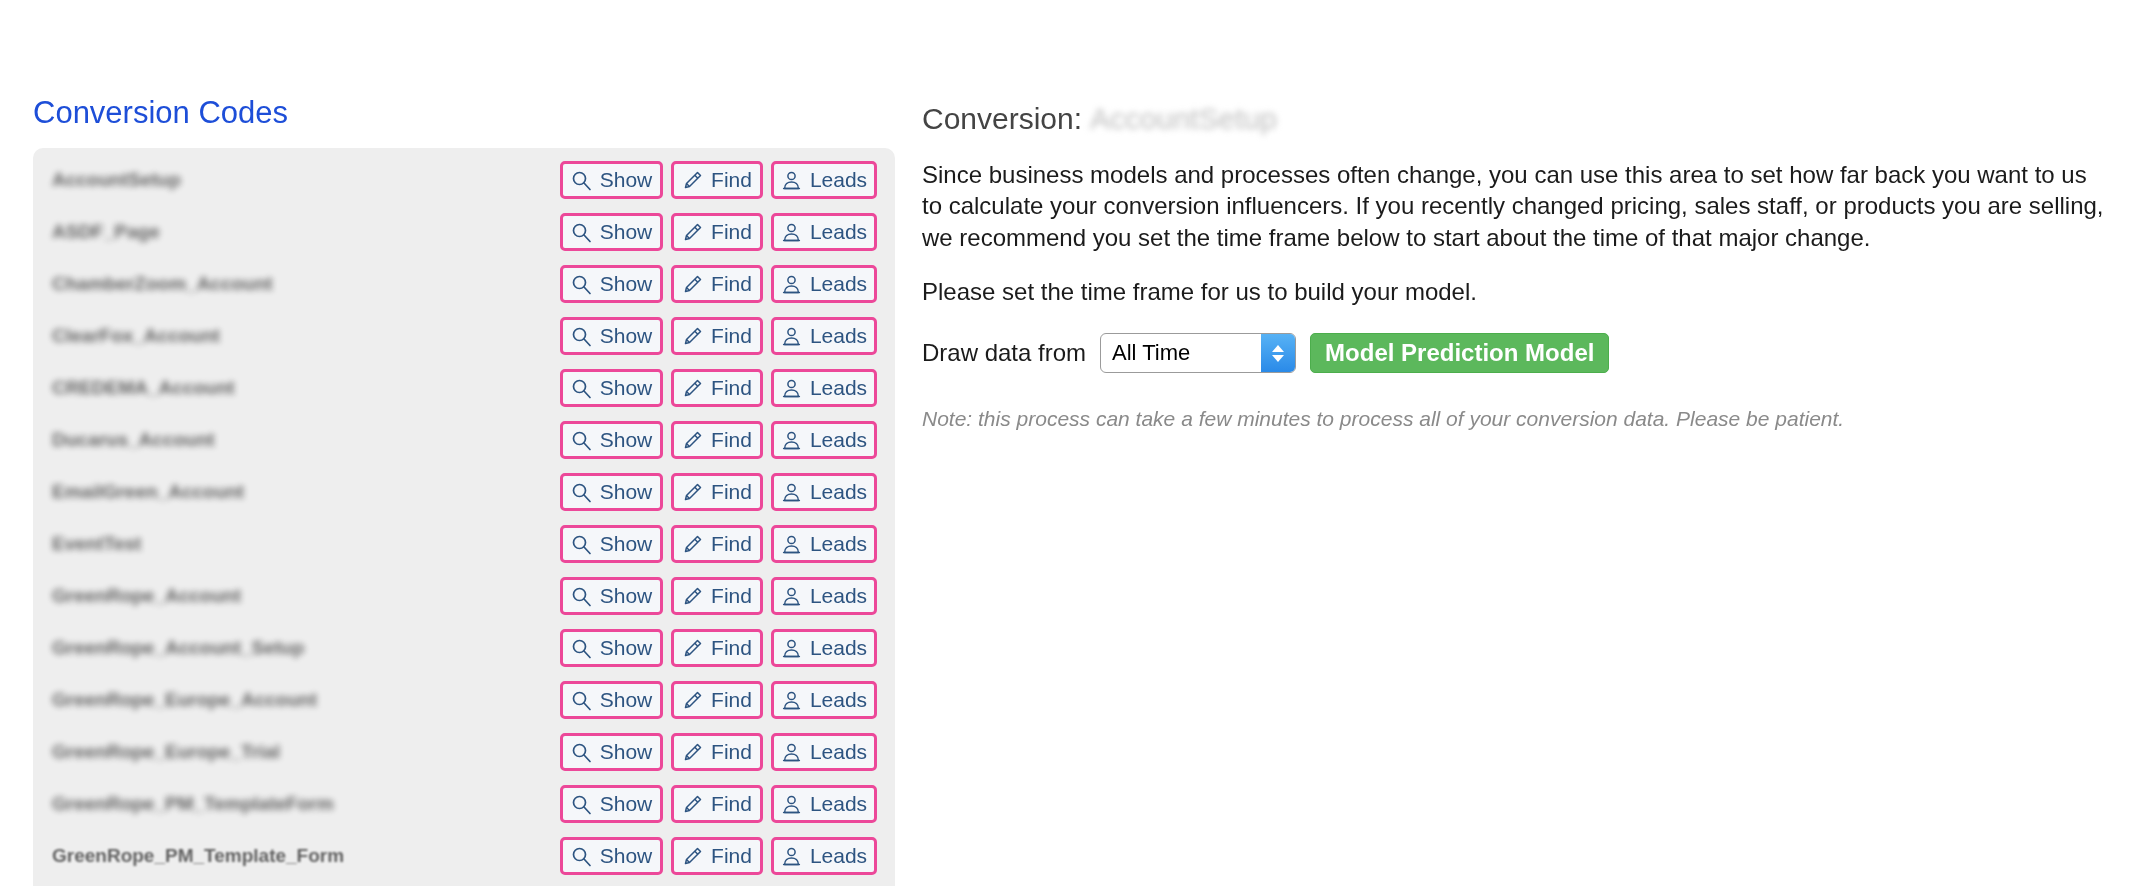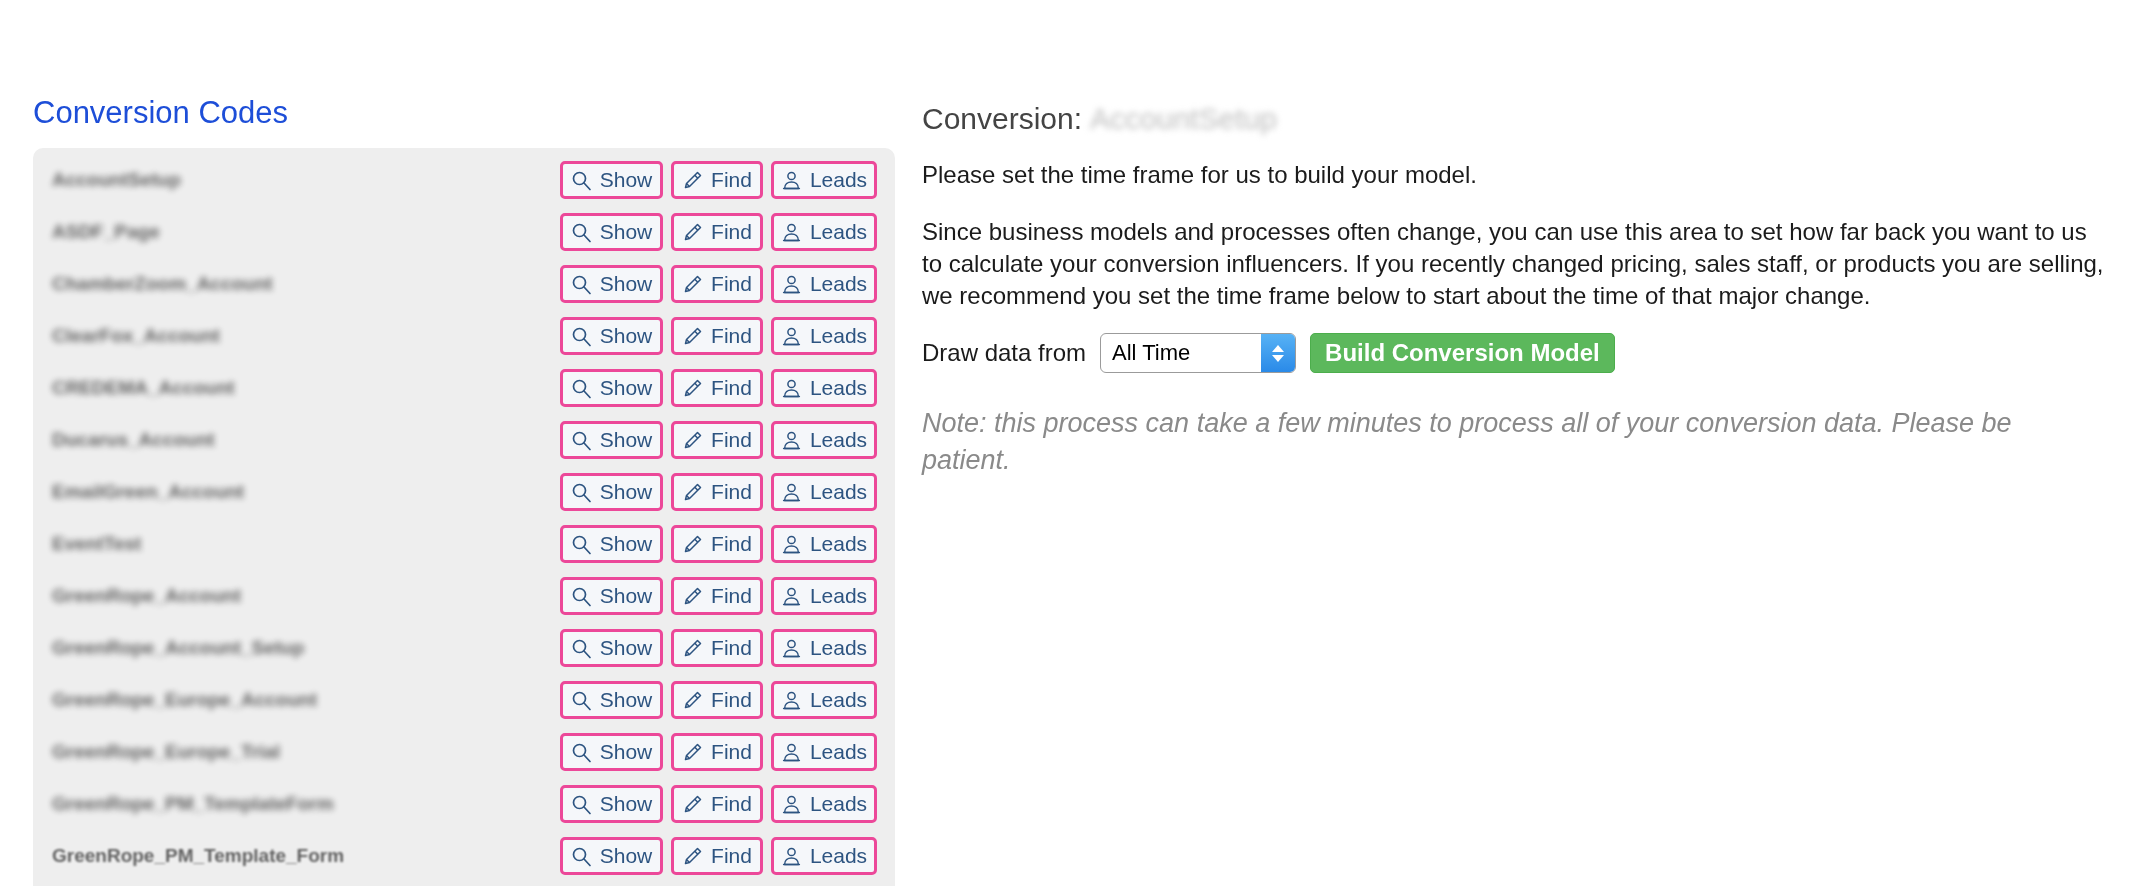--- a/index.html
+++ b/index.html
@@ -244,21 +244,21 @@
     color: #ffffff;
     font-size: 24px;
     font-weight: bold;
     font-family: "Liberation Sans", sans-serif;
     cursor: pointer;
     white-space: nowrap;
     line-height: 1;
   }
 
   .note-text {
-    font-size: 27px;
+    font-size: 21px;
     font-style: italic;
     color: #8a8a8a;
     line-height: 1.35;
     max-width: 1180px;
     margin: 0;
   }
 </style>
 </head>
 <body>
 
@@ -745,33 +745,33 @@
           </div>
         </div>
       </div>
   </div>
 
   <div class="right-col">
     <div class="conv-header">
       <span>Conversion:</span><span class="conv-value">AccountSetup</span>
     </div>
 
+    <p class="body-para">Since business models and processes often change, you can use this area to set how far back you want to us to calculate your conversion influencers. If you recently changed pricing, sales staff, or products you are selling, we recommend you set the time frame below to start about the time of that major change.</p>
     <p class="body-para second">Please set the time frame for us to build your model.</p>
-    <p class="body-para">Since business models and processes often change, you can use this area to set how far back you want to us to calculate your conversion influencers. If you recently changed pricing, sales staff, or products you are selling, we recommend you set the time frame below to start about the time of that major change.</p>
 
     <div class="form-row">
       <span class="form-label">Draw data from</span>
 
       <span class="select-wrap">
         <select class="select-field" id="timeframe-select"><option>All Time</option></select>
         <span class="select-stepper">
           <span class="up"></span>
           <span class="down"></span>
         </span>
       </span>
 
-      <button class="build-btn">Build Conversion Model</button>
+      <button class="build-btn">Model Prediction Model</button>
     </div>
 
     <p class="note-text">Note: this process can take a few minutes to process all of your conversion data. Please be patient.</p>
   </div>
 
 </div>
 
 </body></html>

